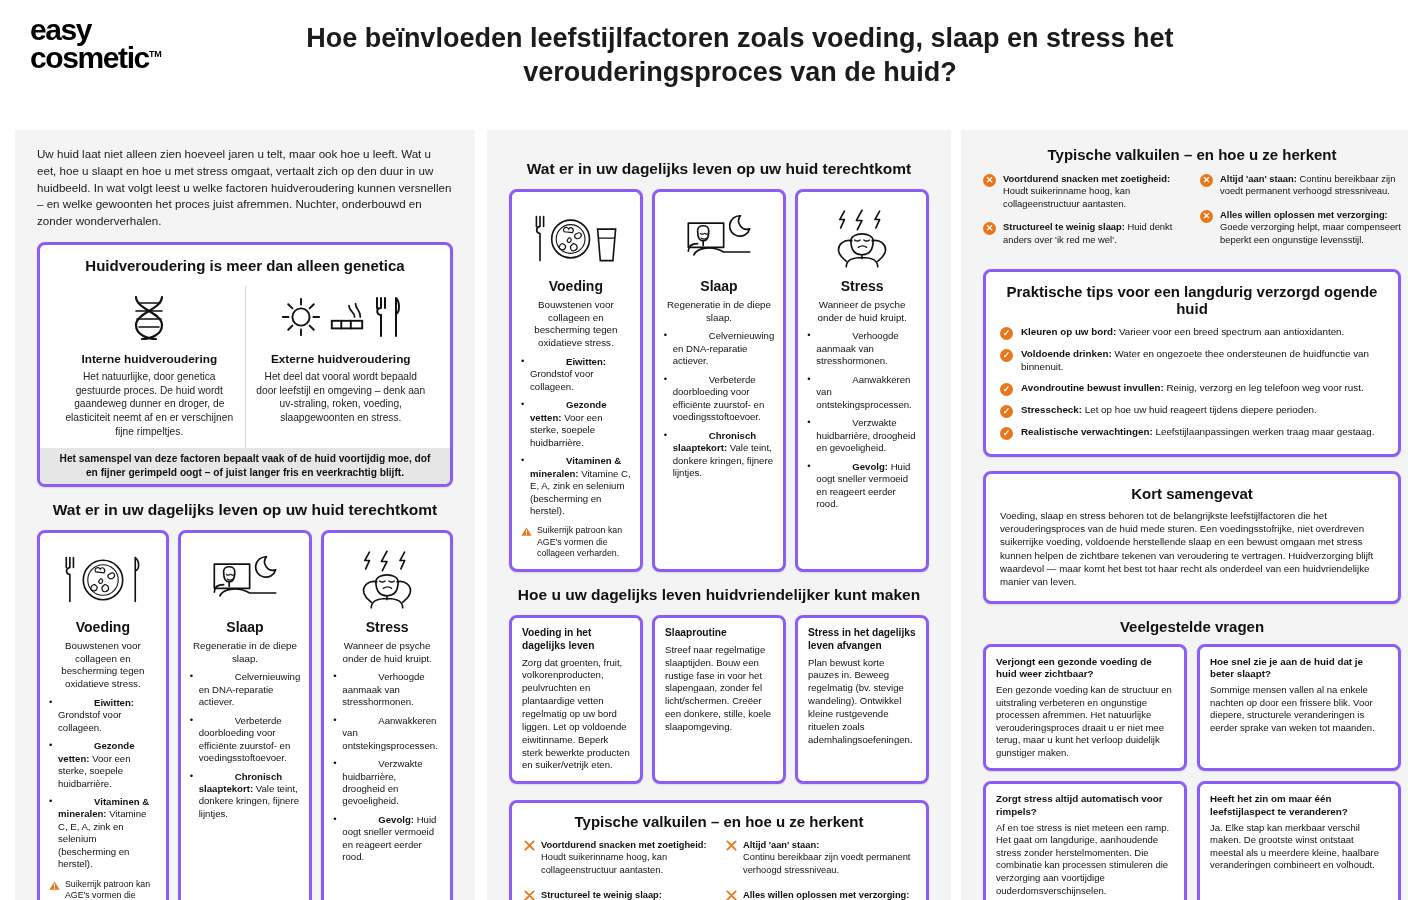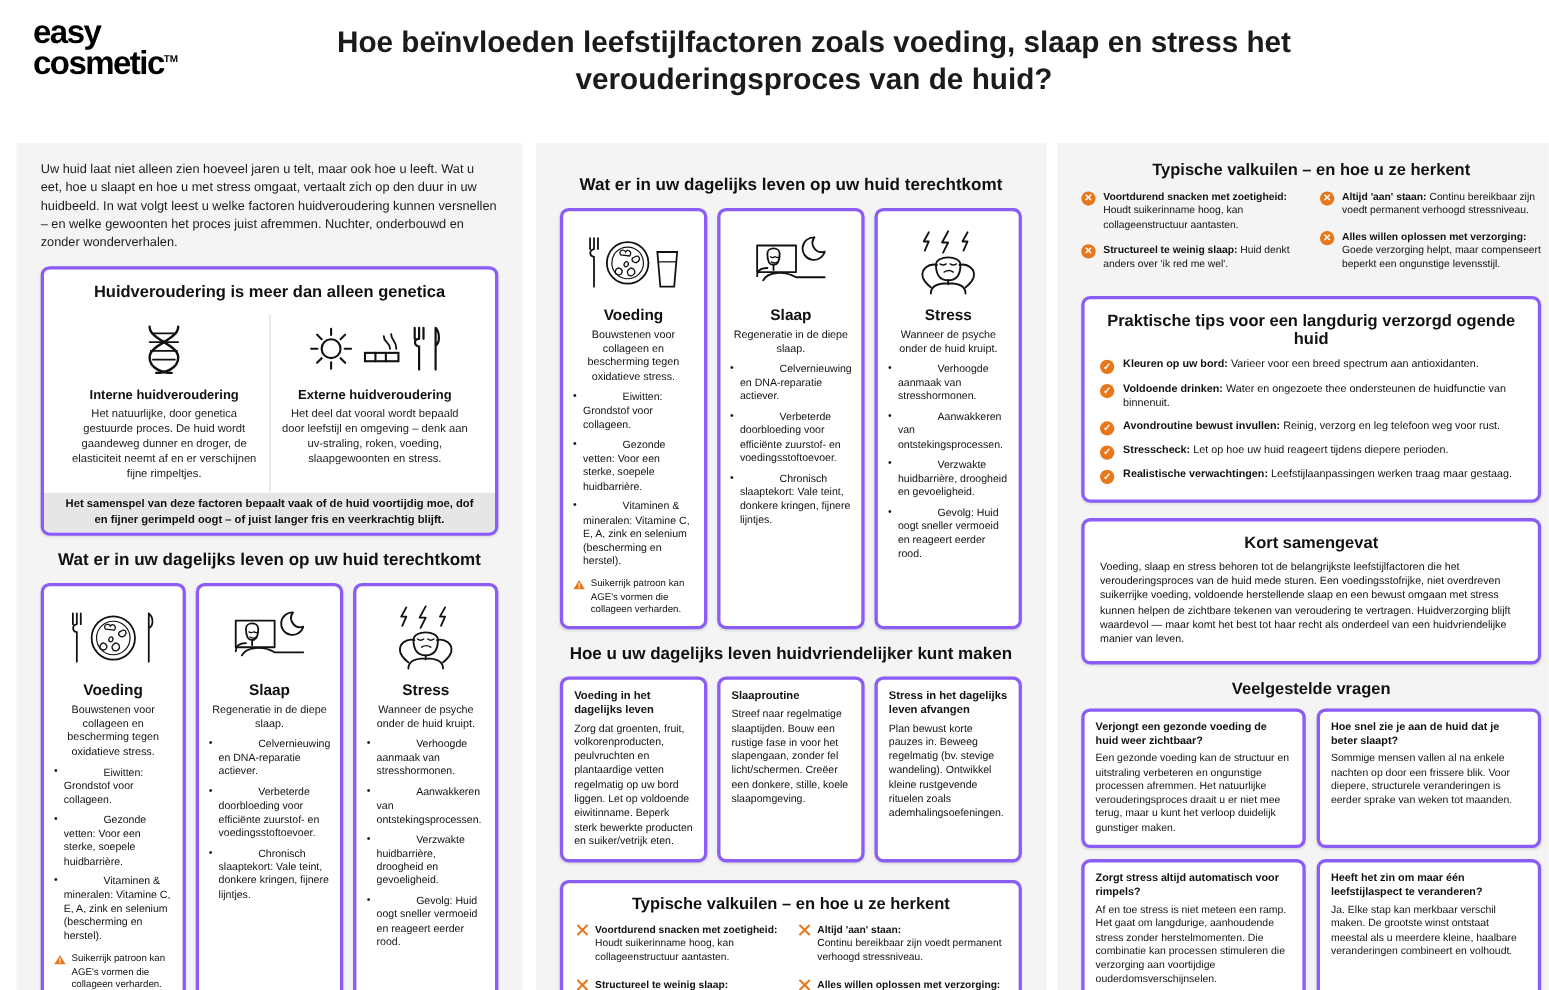--- a/index.html
+++ b/index.html
@@ -75,21 +75,21 @@
 
   
   .trio { display: flex; gap: 9px; }
   .trio .card { flex: 1; padding: 10px 9px 10px 9px; display: flex; flex-direction: column; }
   .trio-icon { height: 74px; display: flex; align-items: center; justify-content: center; }
   .trio-name { text-align: center; font-size: 14px; font-weight: bold; margin: 2px 0 5px 0; }
   .trio-sub { text-align: center; font-size: 9.8px; line-height: 1.3; margin-bottom: 6px; }
   .bul { list-style: none; font-size: 9.6px; line-height: 1.3; }
   .bul li { position: relative; padding-left: 9px; margin-bottom: 6px; }
   .bul li::before { content: "•"; position: absolute; left: 0; top: -1px; }
-  .bul b { font-weight: normal; padding-left: 36px; }
+  .bul b { font-weight: bold; padding-left: 36px; }
   .warn { display: flex; gap: 5px; margin-top: 2px; align-items: flex-start; }
   .warn-txt { font-size: 8.8px; line-height: 1.28; }
 
   
   .trio2 { display: flex; gap: 9px; }
   .trio2 .card { flex: 1; padding: 9px 10px; }
   .trio2 h4 { font-size: 10.2px; font-weight: bold; line-height: 1.25; margin-bottom: 4px; }
   .trio2 p { font-size: 9.6px; line-height: 1.34; }
 
   

